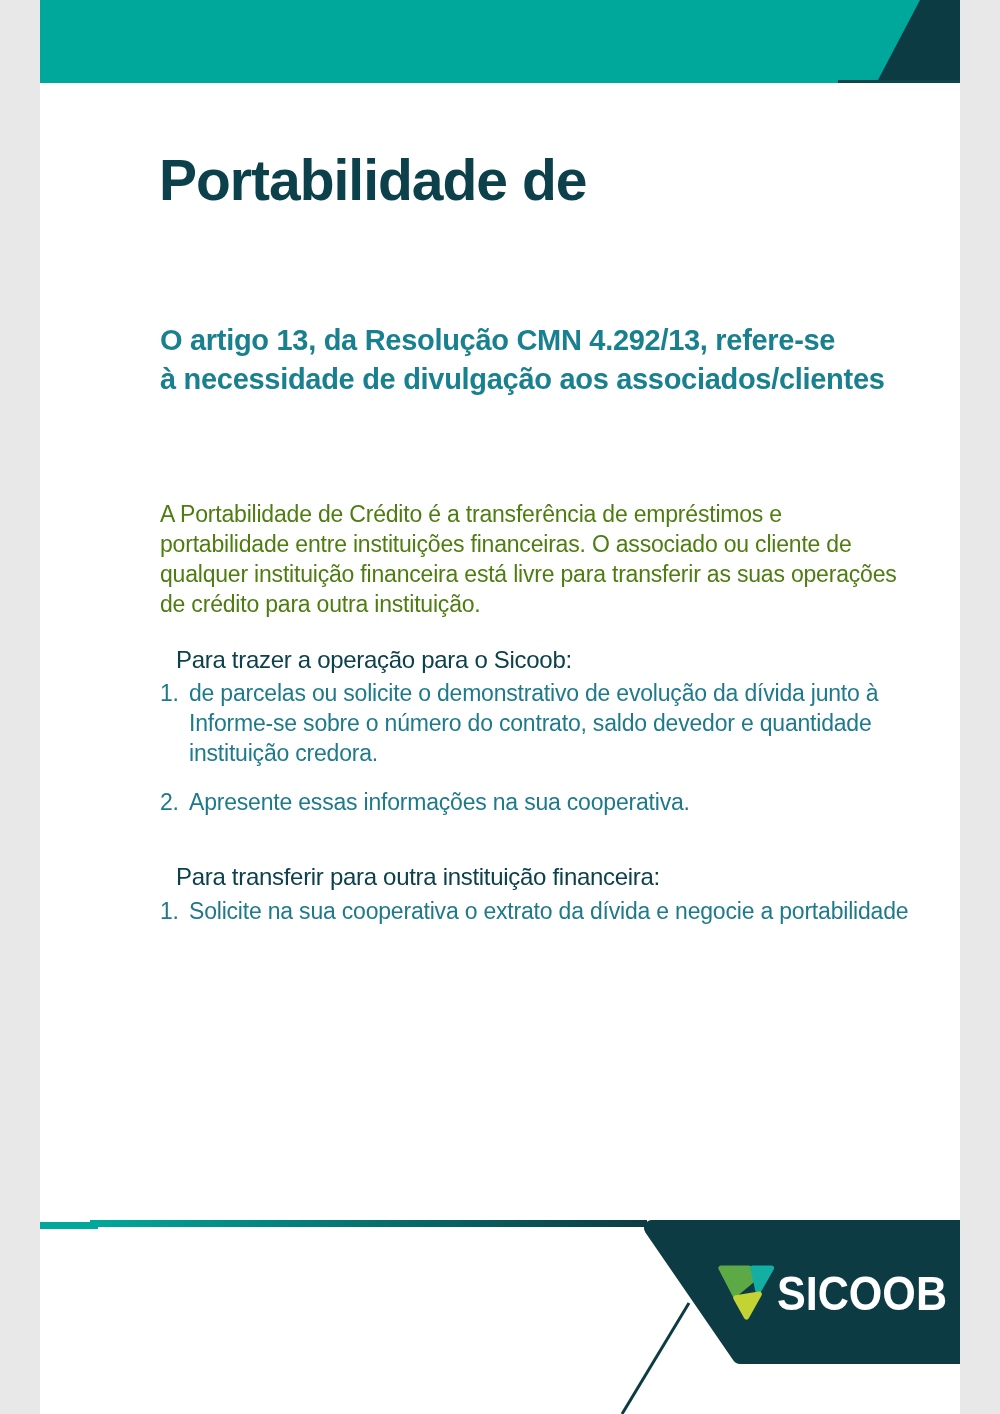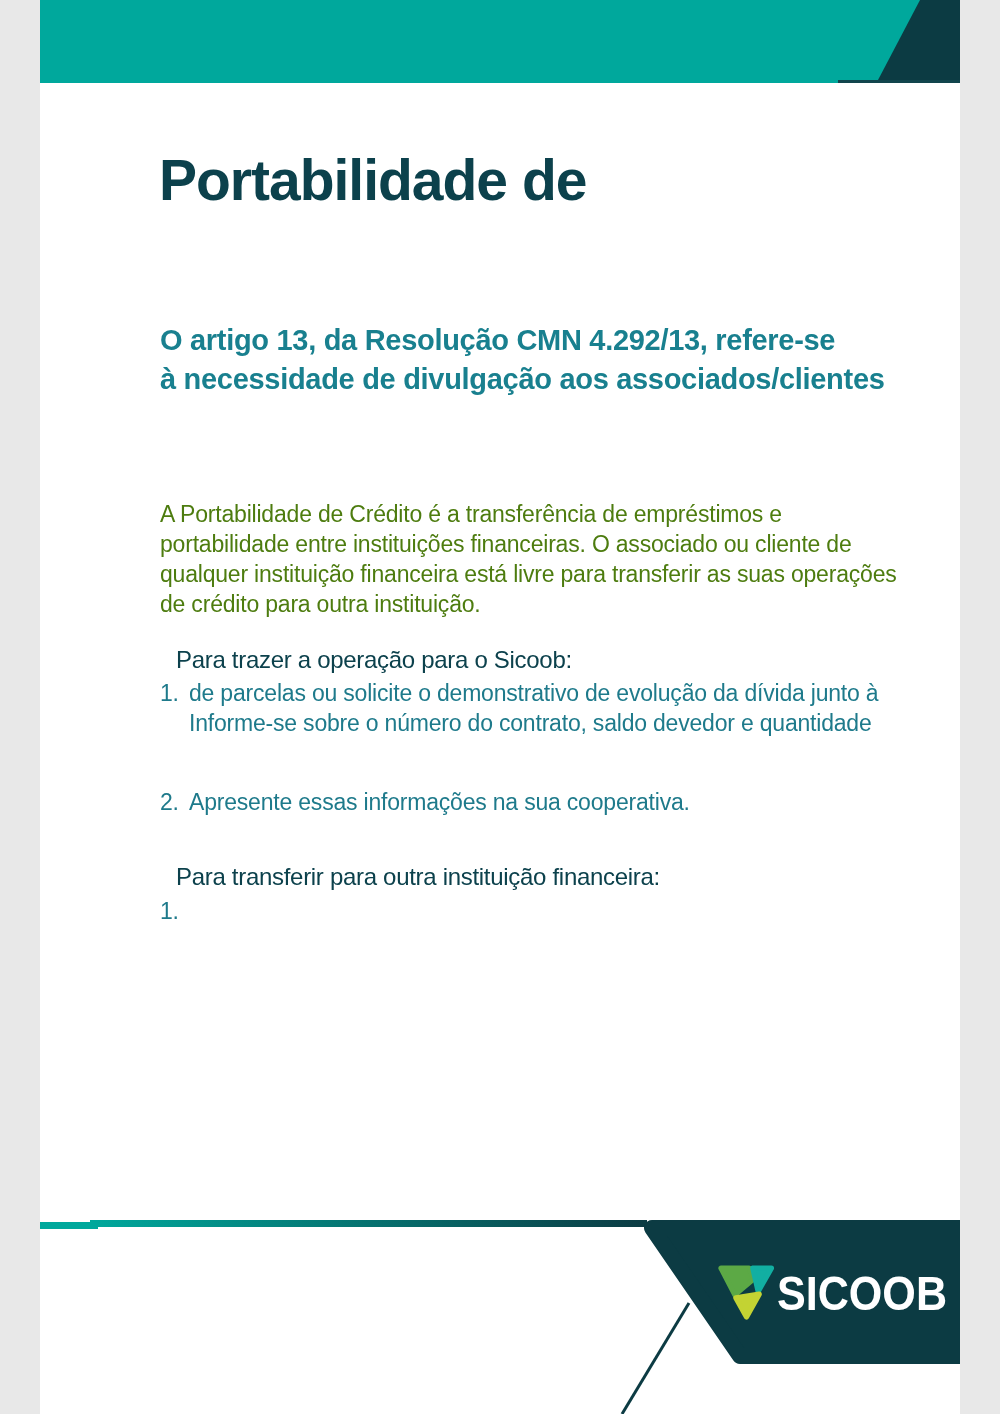--- a/index.html
+++ b/index.html
@@ -74,35 +74,37 @@
     <div class="line">de crédito para outra instituição.</div>
   </div>
 
   <div class="sec-heading sec1-heading">Para trazer a operação para o Sicoob:</div>
 
   <div class="list-item item1">
     <div class="num">1.</div>
     <div>
       <div class="line">de parcelas ou solicite o demonstrativo de evolução da dívida junto à</div>
       <div class="line">Informe-se sobre o número do contrato, saldo devedor e quantidade</div>
+      <div class="line">instituição credora.</div>
     </div>
   </div>
 
   <div class="list-item item2">
     <div class="num">2.</div>
     <div>
       <div class="line">Apresente essas informações na sua cooperativa.</div>
     </div>
   </div>
 
   <div class="sec-heading sec2-heading">Para transferir para outra instituição financeira:</div>
 
   <div class="list-item item3">
     <div class="num">1.</div>
     <div>
+      <div class="line">Solicite na sua cooperativa o extrato da dívida e negocie a portabilidade</div>
     </div>
   </div>
 
   <svg class="footer-svg" width="1000" height="199" viewBox="0 0 1000 199">
     <defs>
       <linearGradient id="lineGrad" x1="0" y1="0" x2="1" y2="0">
         <stop offset="0" stop-color="#00A89C"></stop>
         <stop offset="1" stop-color="#0C3B43"></stop>
       </linearGradient>
     </defs>

